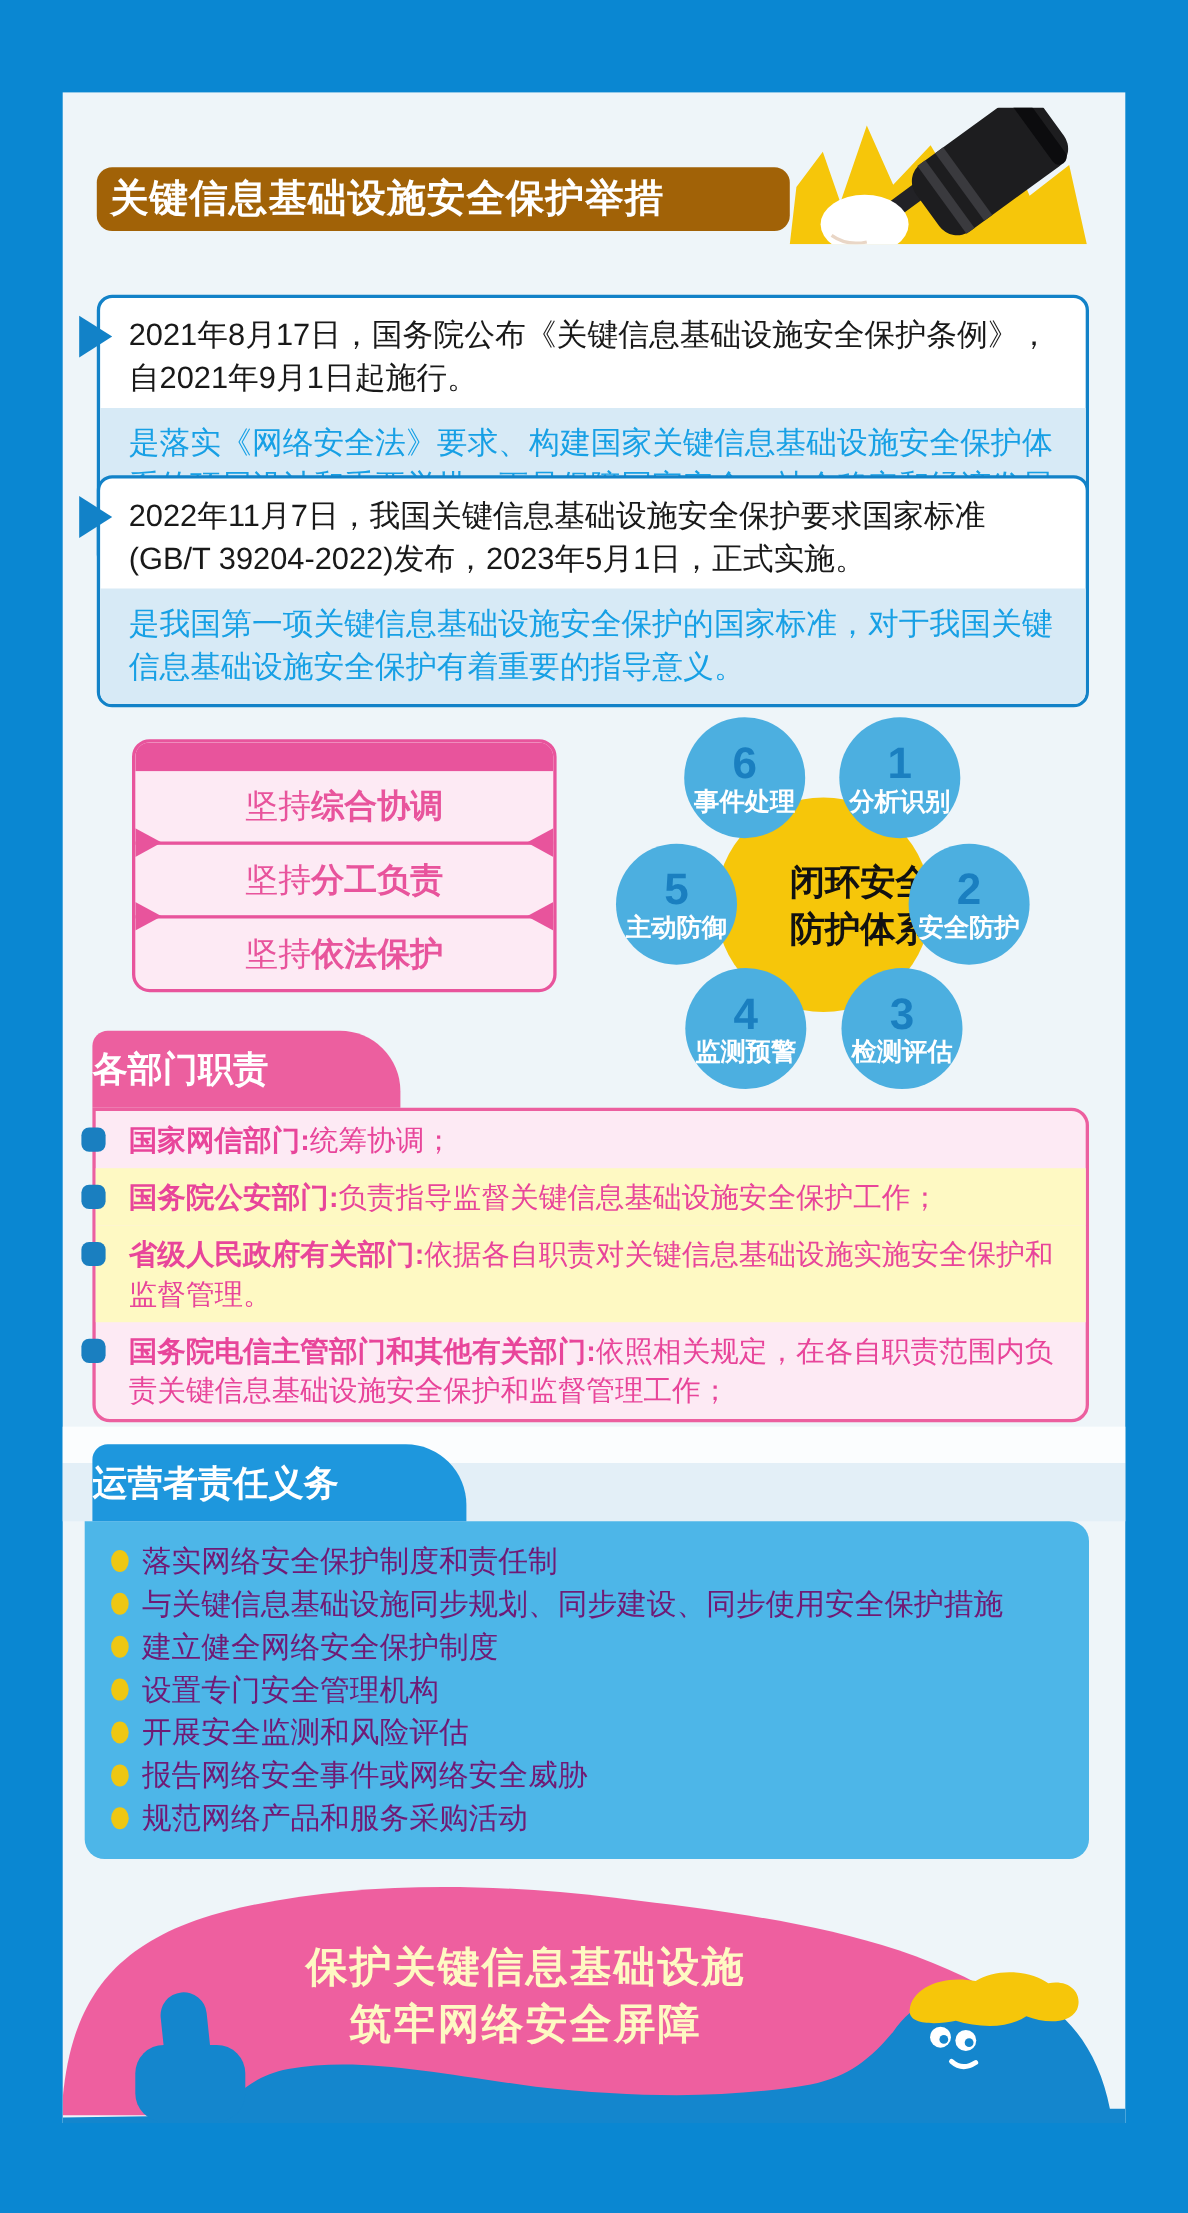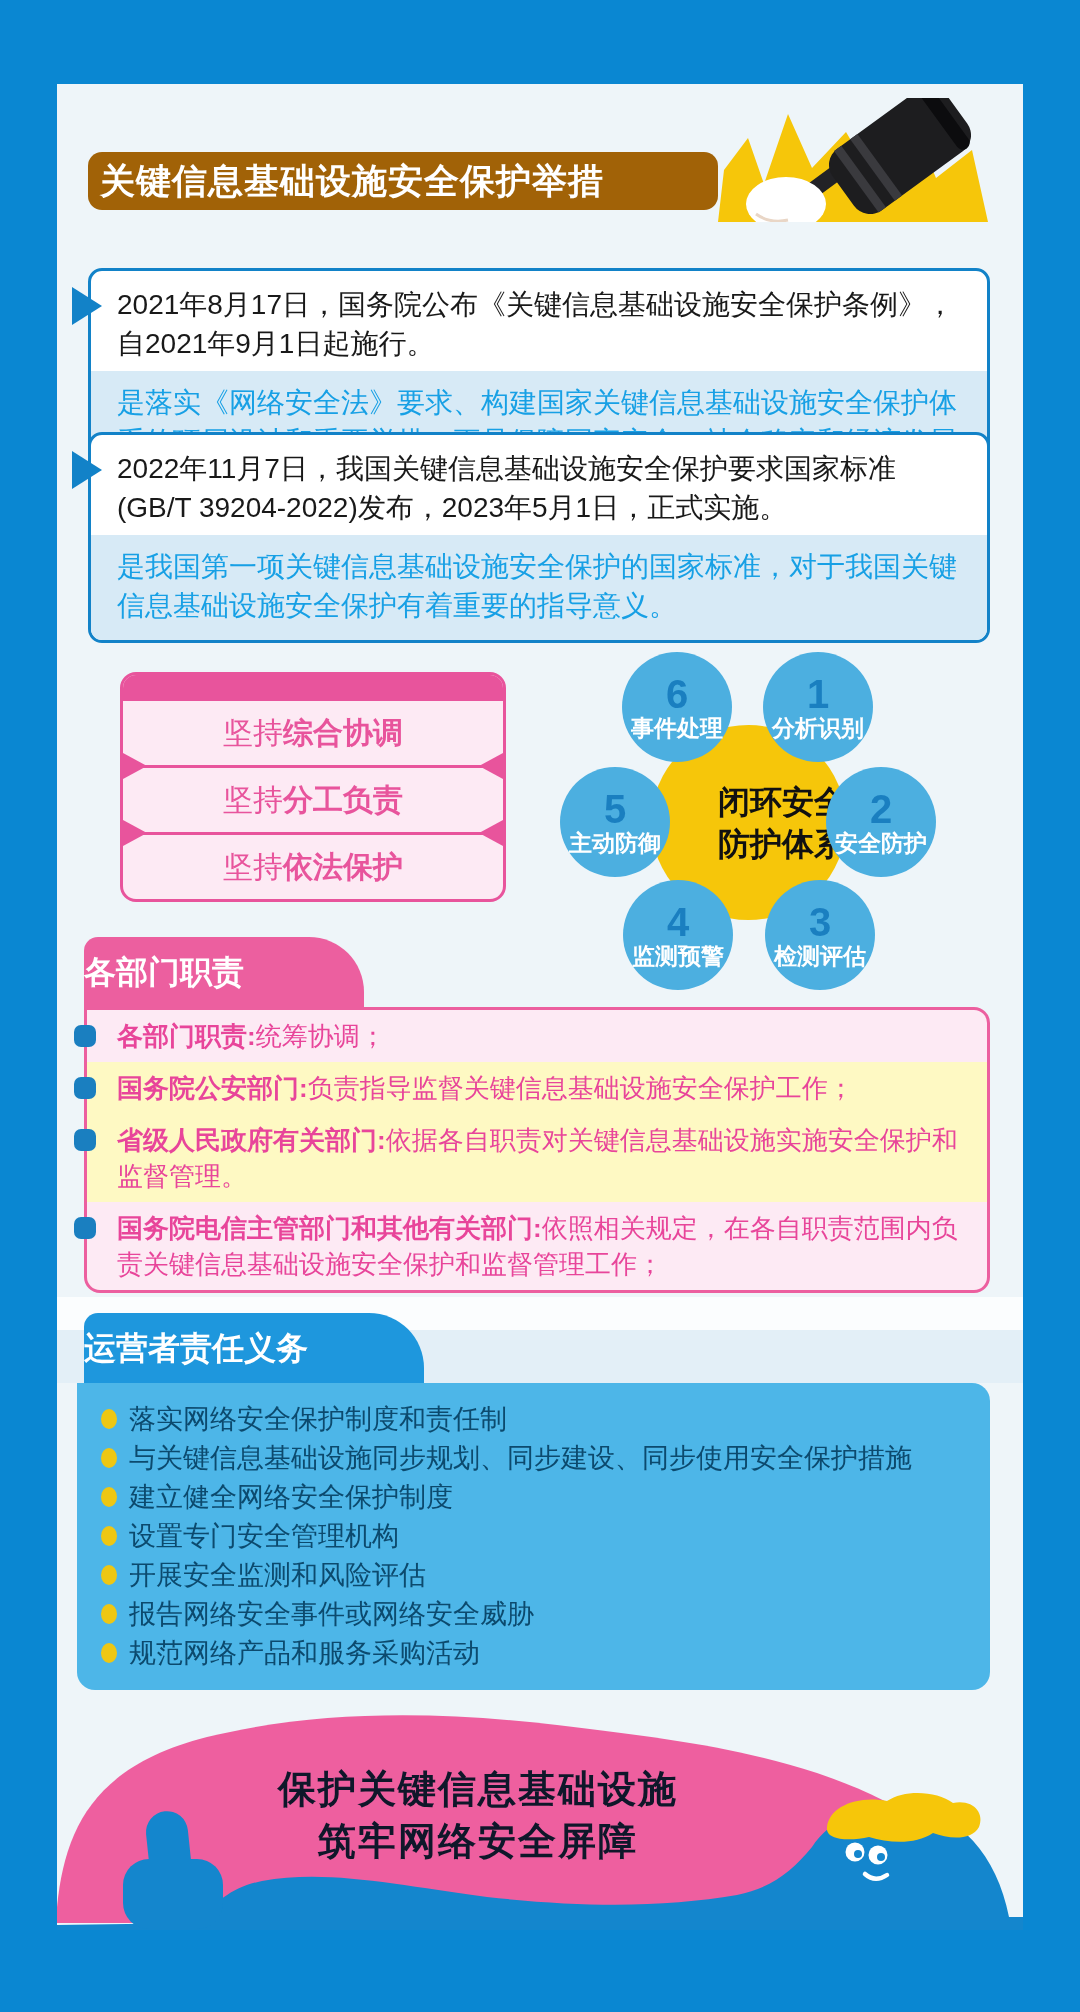--- a/index.html
+++ b/index.html
@@ -60,26 +60,26 @@
   .d-row:last-child{border-radius:0 0 13px 13px;}
   .d-row .who{font-weight:bold;}
   .d-bullet{position:absolute;left:-13px;top:15px;width:22px;height:22px;border-radius:7px;background:#1a7fc0;}
 
   .strip-white{position:absolute;left:57px;top:1297px;width:966px;height:33px;background:#fbfdfe;z-index:0;}
   .strip-blue{position:absolute;left:57px;top:1330px;width:966px;height:53px;background:#e3eff7;z-index:0;}
 
   
   .ops-box{position:absolute;left:77px;top:1383px;width:913px;background:#4db6e8;
            border-radius:0 18px 18px 18px;padding:17px 24px;box-sizing:border-box;z-index:1;}
-  .o-item{display:flex;align-items:flex-start;font-size:27px;line-height:39px;color:#0c4a6e;}
+  .o-item{display:flex;align-items:flex-start;font-size:27px;line-height:39px;color:#701a75;}
   .o-bullet{flex:0 0 auto;width:16px;height:20px;border-radius:50%;background:#eec713;margin:9px 12px 0 0;}
 
   
   .scene{position:absolute;left:57px;top:1655px;width:966px;height:275px;z-index:1;}
-  .footer-text{position:absolute;left:57px;top:1763px;width:842px;text-align:center;color:#0f172a;
+  .footer-text{position:absolute;left:57px;top:1763px;width:842px;text-align:center;color:#fef9c3;
                font-weight:bold;font-size:38px;line-height:52px;letter-spacing:2px;z-index:2;}
 </style>
 </head>
 <body>
 
 <div id="page">
   <div class="panel"></div>
 
   <div class="title-bar">关键信息基础设施安全保护举措</div>
 
@@ -152,21 +152,21 @@
   </div>
   <div class="cnode pos-6">
     <span class="num">6</span>
     <span class="lbl">事件处理</span>
   </div>
 
   <div class="tab tab-pink">各部门职责</div>
   <div class="dept-box">
     <div class="d-row">
       <span class="d-bullet"></span>
-      <span class="who">各部门职责:</span><span>统筹协调；</span>
+      <span class="who">国家网信部门:</span><span>统筹协调；</span>
     </div>
     <div class="d-row alt">
       <span class="d-bullet"></span>
       <span class="who">国务院公安部门:</span><span>负责指导监督关键信息基础设施安全保护工作；</span>
     </div>
     <div class="d-row alt">
       <span class="d-bullet"></span>
       <span class="who">省级人民政府有关部门:</span><span>依据各自职责对关键信息基础设施实施安全保护和监督管理。</span>
     </div>
     <div class="d-row">

